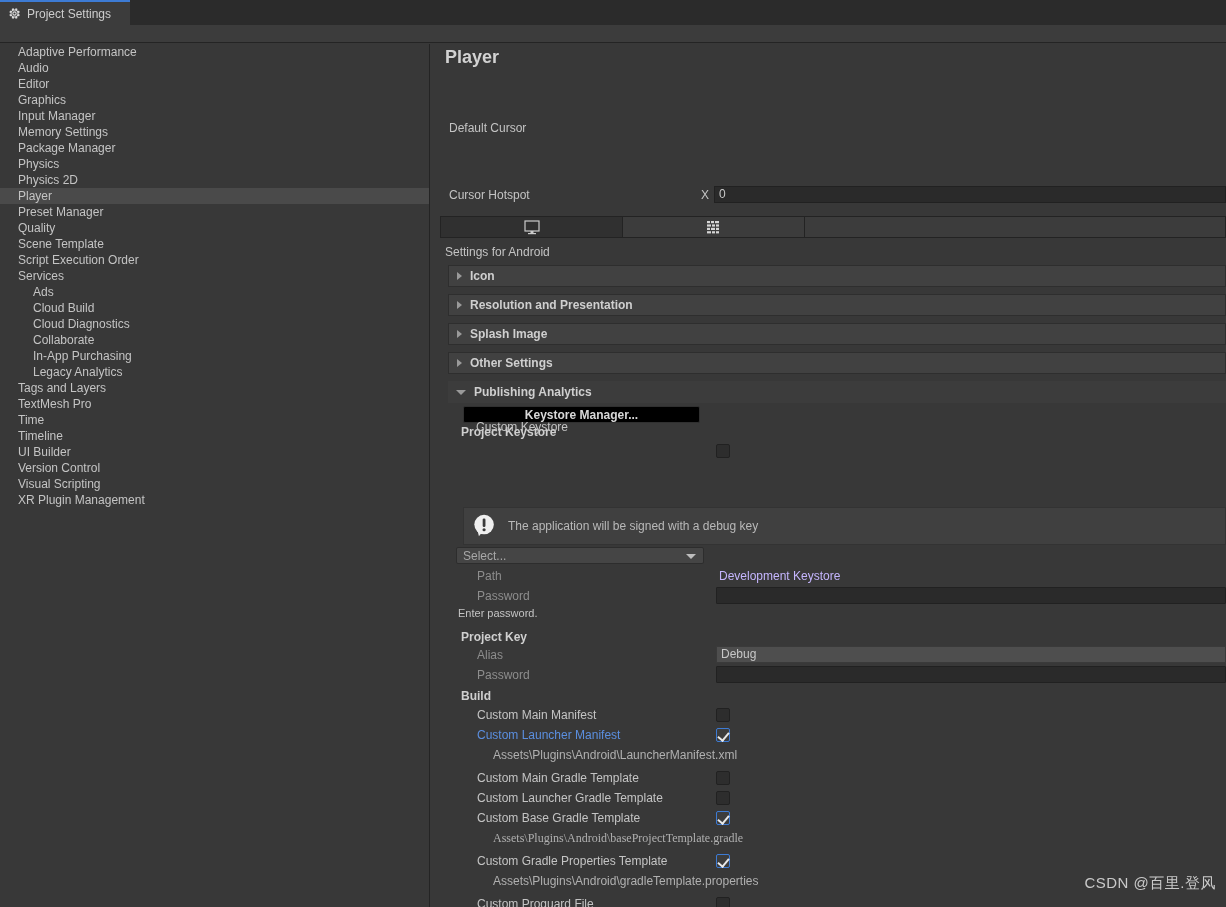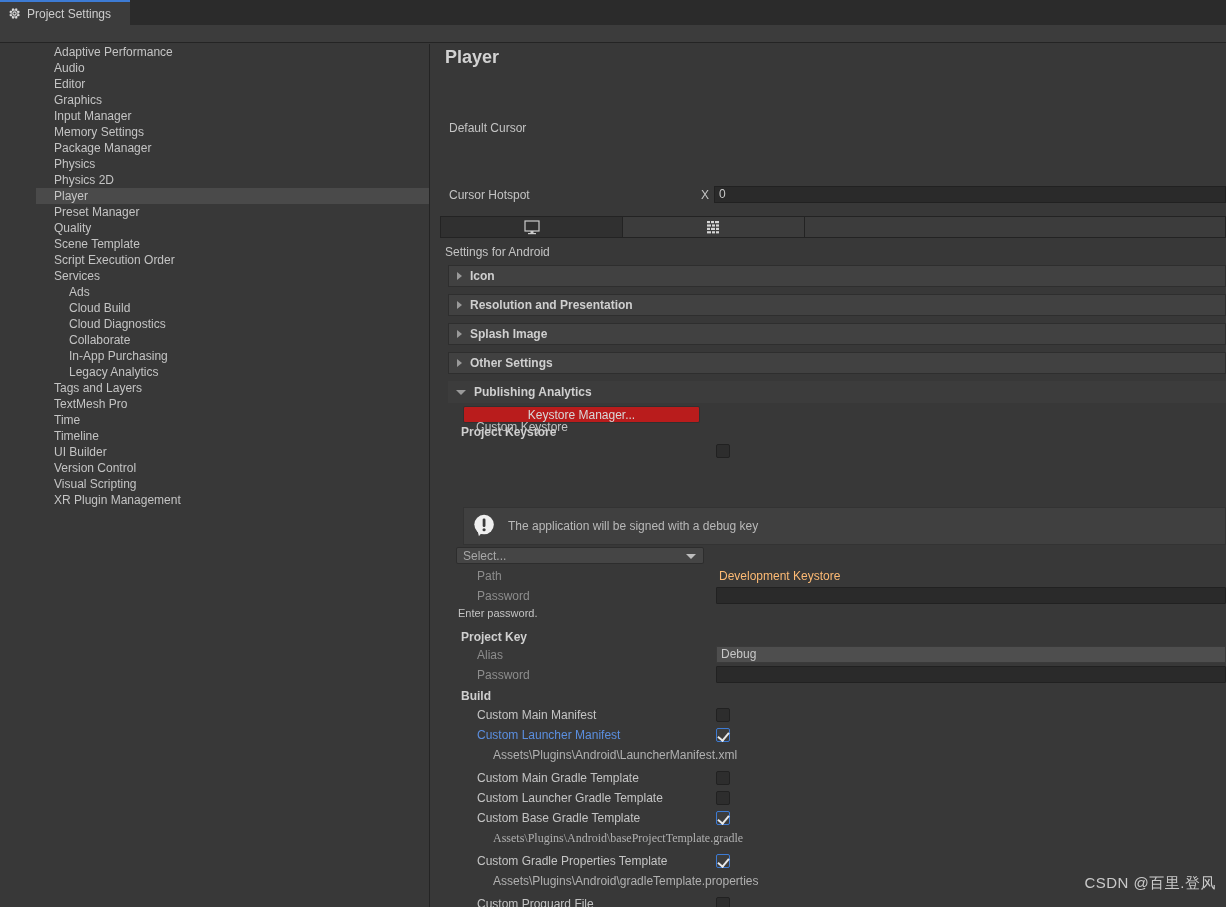--- a/index.html
+++ b/index.html
@@ -64,21 +64,20 @@
     overflow: hidden;
   }
   .side-item {
     height: 16px;
     display: flex; align-items: center;
     font-size: 12px;
     color: #c4c4c4;
     padding-left: 18px;
     cursor: pointer;
     white-space: nowrap;
-    margin-left: 36px;
   }
   .side-item.indent1 { padding-left: 33px; }
   .side-item.selected { background: #4a4a4a; }
   .side-item-wrap { position: relative; }
 
   
   .main {
     position: absolute; left: 431px; top: 44px;
     width: 795px; height: 863px;
     background: #383838;
@@ -167,26 +166,27 @@
   .foldout.open-sec {
     background: #3c3c3c; border: none;
   }
 
   
   .pub-body { position: absolute; left: 0; top: 0; width: 795px; }
 
   .keystore-btn {
     position: absolute; left: 32px; top: 362px;
     width: 237px; height: 17px;
-    background: #b91c1c;
+    background: #000000;
     border: 1px solid #303030;
     border-radius: 2px;
     font-size: 12px; color: #d8d8d8;
     display: flex; align-items: center; justify-content: center;
     cursor: pointer;
+    font-weight: bold;
   }
   .group-head {
     position: absolute; left: 30px;
     font-size: 12px; font-weight: bold; color: #cfcfcf;
   }
   .sub-label {
     position: absolute;
     font-size: 12px; color: #c4c4c4;
   }
   .sub-label.dim { color: #8d8d8d; }
@@ -256,21 +256,21 @@
     border-radius: 1px;
     font-size: 12px; color: #c4c4c4;
     padding-left: 4px; line-height: 15px;
     overflow: hidden; white-space: nowrap;
   }
   .textfield.flat {
     background: #4e4e4e; border: 1px solid #3a3a3a; color: #c8c8c8;
   }
   .plain-value {
     position: absolute;
-    font-size: 12px; color: #fdba74;
+    font-size: 12px; color: #c4b5fd;
   }
   .hint {
     position: absolute; left: 27px;
     font-size: 11px; color: #c4c4c4;
   }
   .path-text {
     position: absolute;
     font-size: 12px; color: #b0b0b0;
   }
   .link-label {

